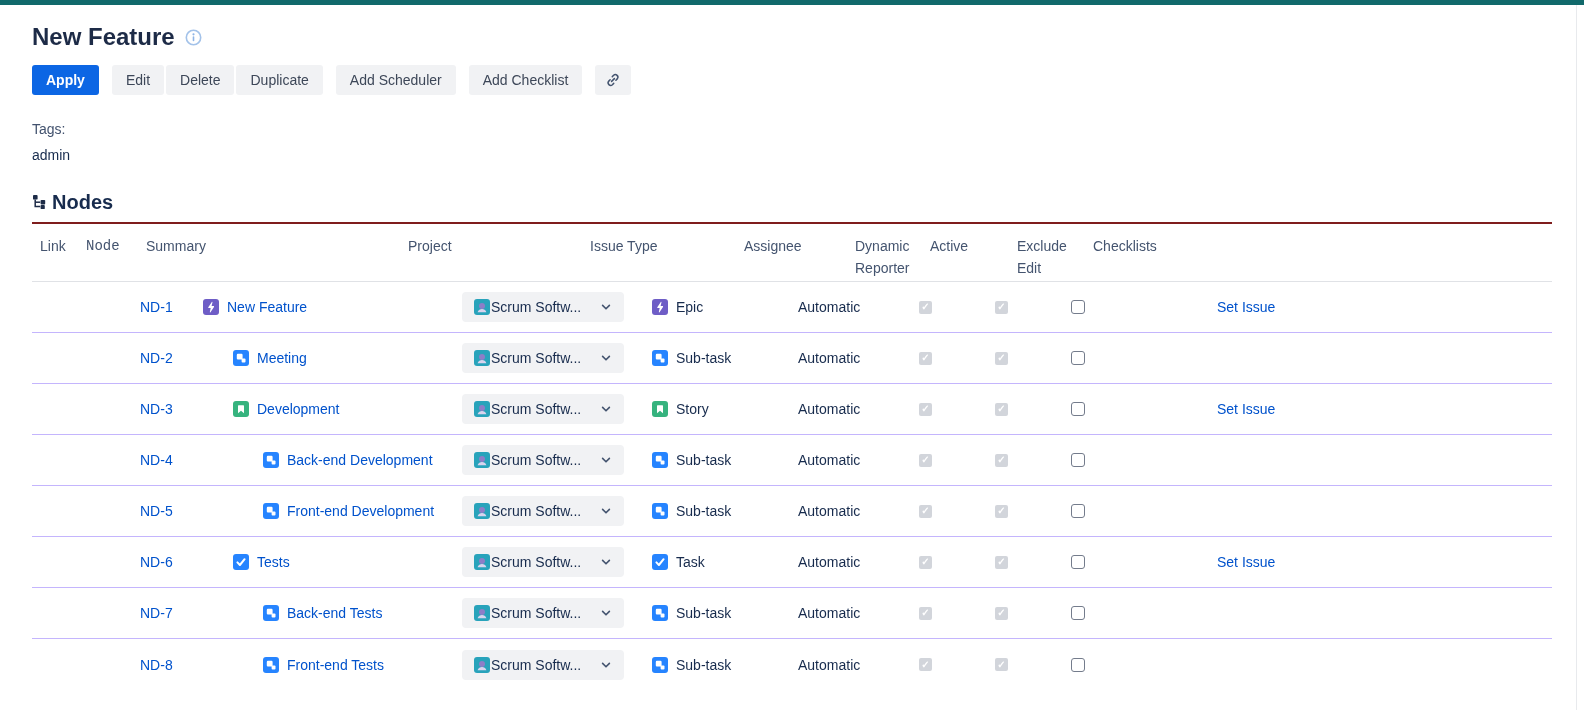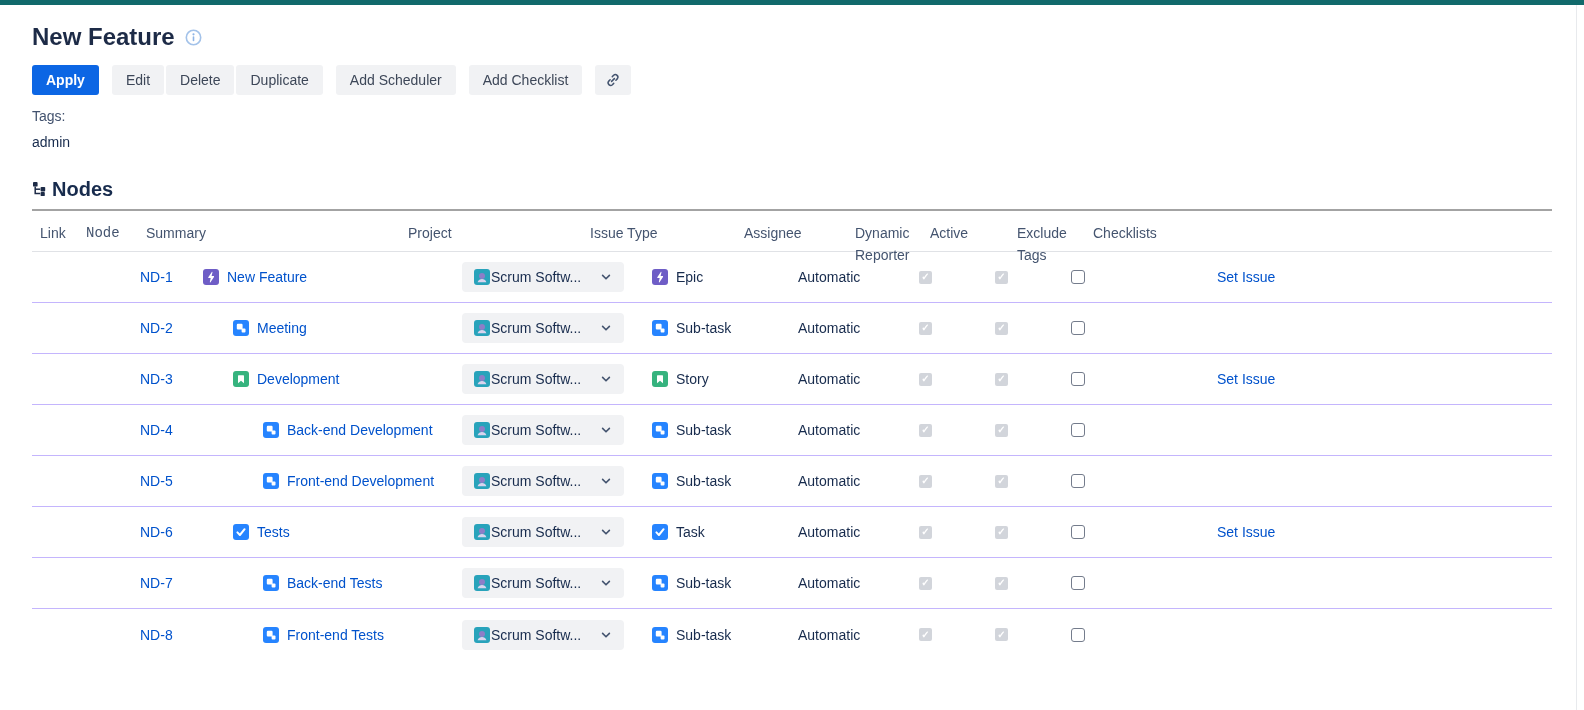--- a/index.html
+++ b/index.html
@@ -20,33 +20,33 @@
   
   .toolbar { margin-top:12px; display:flex; gap:13px; align-items:flex-start; }
   .btn { height:30px; border:none; border-radius:3px; font-size:14px; cursor:pointer;
     font-family:"Liberation Sans", sans-serif; display:inline-flex; align-items:center; padding:0 14px; }
   .btn-primary { background:#0C66E4; color:#fff; font-weight:600; }
   .btn-gray { background:#F1F2F4; color:#3D4758; }
   .btn-group { display:flex; gap:2px; }
   .btn-icon { padding:0 10px; }
 
   
-  .meta { margin-top:12px; line-height:19px; }
+  .meta { margin-top:25px; line-height:19px; }
   .meta-group { margin-bottom:7px; }
   .meta-label { color:#42526E; }
   .meta-value { color:#172B4D; }
 
   
   .nodes-heading { margin-top:26px; display:flex; align-items:center; gap:5px;
     font-size:20px; font-weight:700; color:#172B4D; height:22px; }
 
   
   .ntable { margin-top:9px; width:1520px; }
-  .thead { display:flex; border-top:2px solid #a3a3a3; border-bottom:1px solid #E0E2E6;
-    height:43px; color:#44546F; }
+  .thead { display:flex; border-top:2px solid #7f1d1d; border-bottom:1px solid #E0E2E6;
+    height:60px; color:#44546F; }
   .th { padding-top:11px; line-height:22px; }
   .trow { display:flex; align-items:center; height:51px; border-bottom:1px solid #c4b5fd; }
   .trow:last-child { border-bottom:none; }
   .cell { display:flex; align-items:center; }
 
   .c-link   { width:54px;  padding-left:8px; }
   .c-node   { width:60px;  margin-left:54px; }
   .th-link  { width:54px; padding-left:8px; }
   .th-node  { width:60px;font-family:Liberation Mono, monospace; }
   .c-summary{ width:262px; }
@@ -149,21 +149,21 @@
   <div class="ntable">
     <div class="thead">
       <div class="th th-link">Link</div>
       <div class="th th-node">Node</div>
       <div class="th c-summary">Summary</div>
       <div class="th c-project">Project</div>
       <div class="th c-type">Issue Type</div>
       <div class="th c-assignee">Assignee</div>
       <div class="th c-dyn">Dynamic Reporter</div>
       <div class="th c-active">Active</div>
-      <div class="th c-exclude">Exclude Tags</div>
+      <div class="th c-exclude">Exclude Edit</div>
       <div class="th c-checklists">Checklists</div>
     </div>
     <div>
   <div class="trow">
     <div class="cell c-link"></div>
     <div class="cell c-node">
       <a class="blue-link">ND-1</a>
     </div>
     <div class="cell c-summary">
       <span class="summary-inner" style="padding-left: 3px;">

